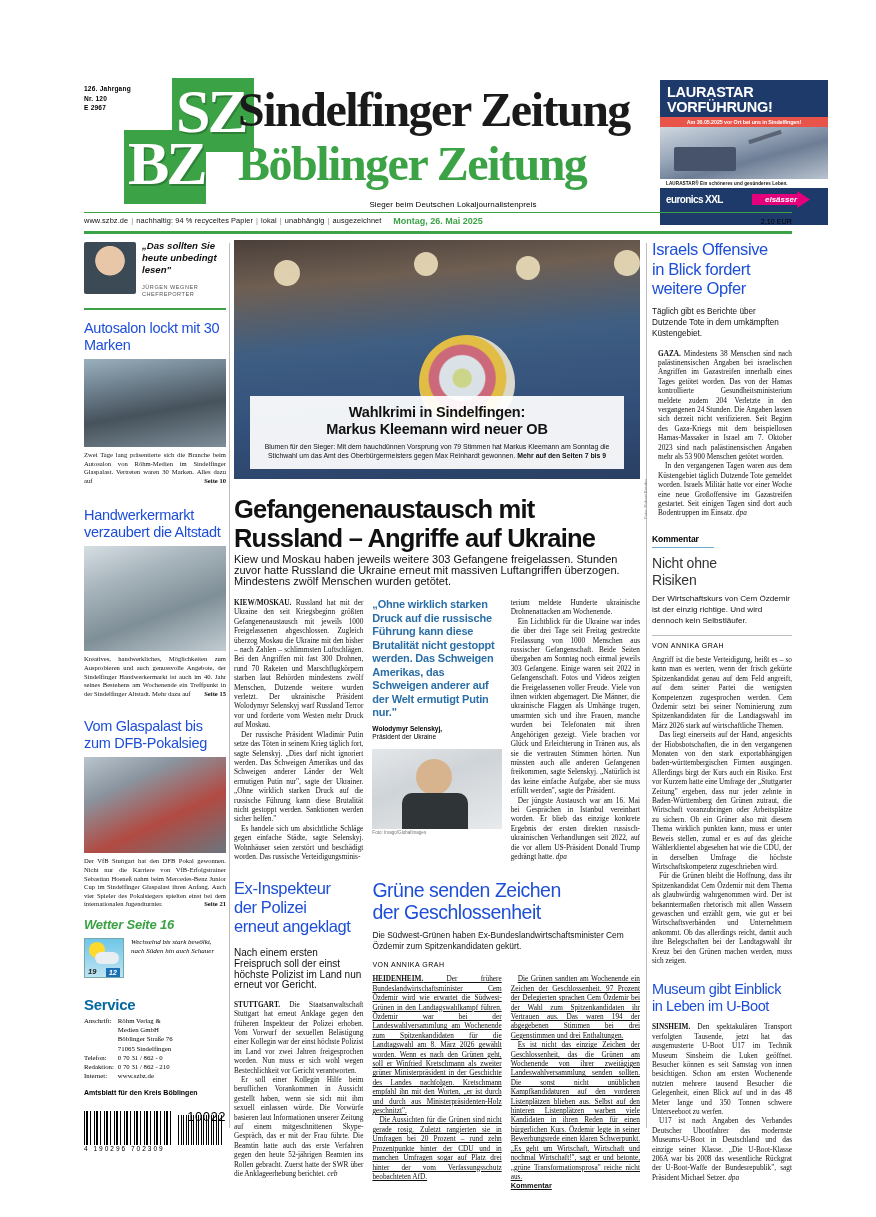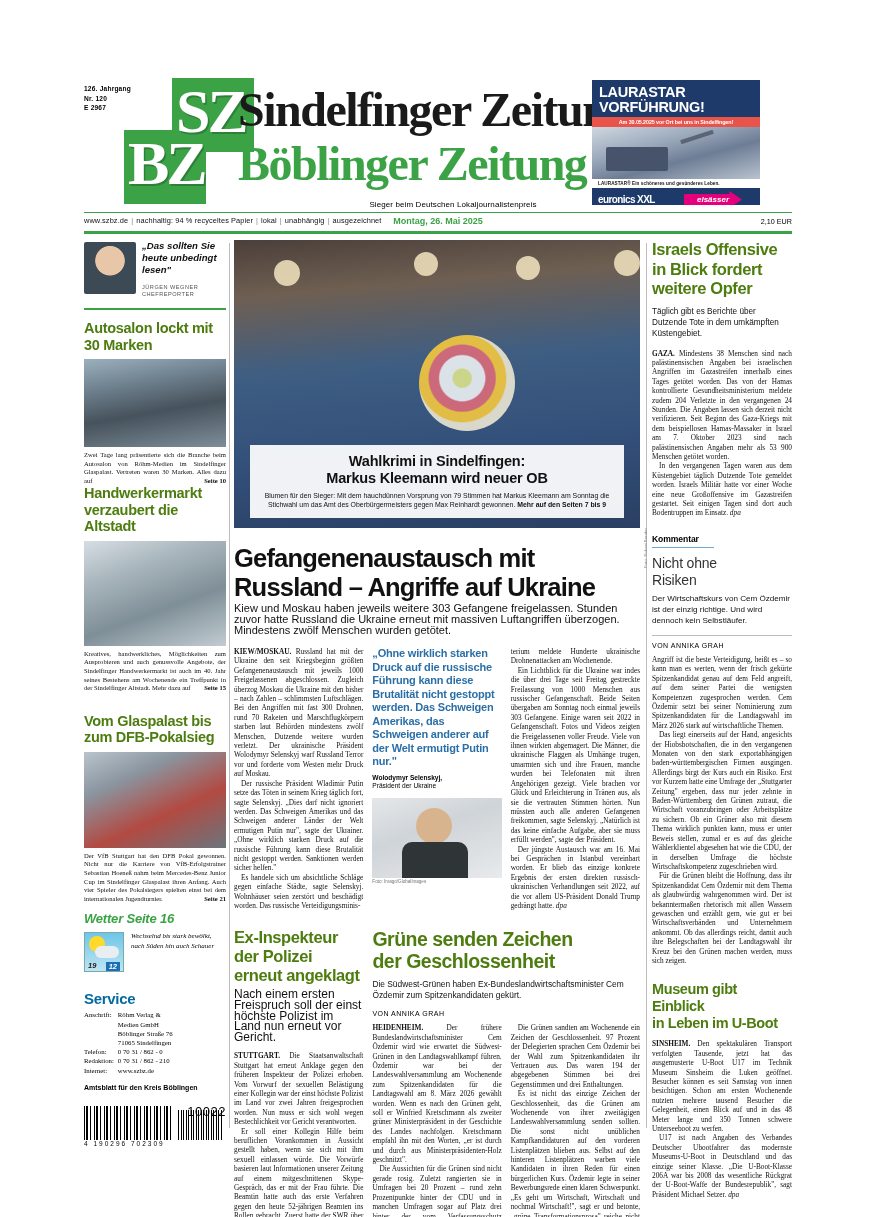--- a/index.html
+++ b/index.html
@@ -21,39 +21,39 @@
   .title2{top:62px;font-size:48px;color:#3ba346;letter-spacing:-1.5px;}
   .sieger{position:absolute;left:154px;top:122px;width:430px;text-align:center;font-size:8px;letter-spacing:.1px;}
   .mast-rule{position:absolute;left:84px;top:212px;width:708px;height:1.4px;background:#3ba346;}
   .mast-rule2{position:absolute;left:84px;top:231px;width:708px;height:2.6px;background:#3ba346;}
   .infoline{position:absolute;left:84px;top:216px;font-size:7.4px;letter-spacing:.1px;color:#111;}
   .infoline .sep{color:#888;padding:0 3px;}
   .datum{position:absolute;left:0;top:216px;width:876px;text-align:center;font-size:9px;font-weight:bold;color:#3ba346;}
   .price{position:absolute;right:84px;top:217px;font-size:7.2px;}
 
   
-  .adbox{position:absolute;left:592px;top:80px;width:168px;height:125px;background:#1d3a6b;overflow:hidden;}
+  .adbox{position:absolute;left:660px;top:80px;width:168px;height:145px;background:#1d3a6b;overflow:hidden;}
   .ad-h{padding:5px 7px 3px 7px;color:#fff;font-weight:bold;font-size:14.5px;line-height:14.5px;letter-spacing:-.3px;}
   .ad-sub{background:#e8534a;color:#fff;font-size:5.4px;font-weight:bold;text-align:center;padding:2px 0;letter-spacing:-.1px;}
   .ad-img{height:52px;background:linear-gradient(165deg,#cfd7e0 0%,#9aa8bb 35%,#6d7d95 60%,#b9c3cf 100%);position:relative;}
   .ad-img:before{content:"";position:absolute;left:14px;top:20px;width:62px;height:24px;background:#47536b;border-radius:2px;}
   .ad-img:after{content:"";position:absolute;left:88px;top:8px;width:34px;height:4px;background:#5b6576;transform:rotate(-18deg);}
   .ad-brand{background:#fff;font-size:4.6px;font-weight:bold;padding:2px 6px;color:#111;letter-spacing:.1px;}
   .ad-foot{background:#1d3a6b;height:24px;position:relative;}
   .ad-euro{position:absolute;left:6px;top:6px;color:#fff;font-size:10px;font-weight:bold;letter-spacing:-.6px;}
   .ad-pink{position:absolute;left:92px;top:3px;width:58px;height:17px;background:#e3007a;color:#fff;font-size:8px;font-weight:bold;font-style:italic;text-align:center;line-height:17px;clip-path:polygon(0 18%,78% 18%,78% 0,100% 50%,78% 100%,78% 82%,0 82%);}
 
   
   .col-left{position:absolute;left:84px;top:240px;width:142px;}
   .col-main{position:absolute;left:234px;top:240px;width:406px;}
   .col-right{position:absolute;left:652px;top:240px;width:140px;}
   .vrule{position:absolute;width:.8px;background:#bdbdbd;}
 
   
-  .hl{font-weight:bold;color:#4d7c0f;letter-spacing:-.3px;}
+  .hl{font-weight:normal;color:#1d4ed8;letter-spacing:-.3px;}
   .hl-s{font-size:14.5px;line-height:16.5px;}
   .body{font-family:"Liberation Serif",serif;font-size:7.3px;line-height:9.4px;text-align:justify;color:#111;}
   .body p{margin:0;text-indent:7px;}
   .body p.first{text-indent:0;}
   .cap{font-family:"Liberation Serif",serif;font-size:6.6px;line-height:8.6px;text-align:justify;color:#111;}
   .seite{font-weight:bold;float:right;}
   .photo{width:100%;background:#c3cbd3;position:relative;overflow:hidden;}
 
   
   .quote{font-weight:bold;font-size:11px;line-height:13.5px;color:#2b6fa8;letter-spacing:-.2px;}
@@ -79,21 +79,21 @@
   .wtext{font-family:"Liberation Serif",serif;font-size:7px;line-height:9.5px;}
   .svc-h{font-size:15px;font-weight:bold;color:#0369a1;letter-spacing:-.3px;}
   .svc{font-family:"Liberation Serif",serif;font-size:6.8px;line-height:9.2px;}
   .svc td{vertical-align:top;padding:0 4px 0 0;}
   .amtsblatt{font-size:7px;font-weight:bold;margin-top:9px;}
   .barcode{height:34px;background:repeating-linear-gradient(90deg,#000 0 1px,#fff 1px 2px,#000 2px 4px,#fff 4px 6px,#000 6px 7px,#fff 7px 10px);}
   .barcode2{height:30px;background:repeating-linear-gradient(90deg,#000 0 1px,#fff 1px 3px,#000 3px 4px,#fff 4px 5px);}
   .bcnum{font-size:13px;letter-spacing:.5px;text-align:right;}
   .bcdigits{font-size:6.5px;letter-spacing:2px;}
 
-  .twocol{column-count:2;column-gap:9px;}
+  .twocol{column-count:2;column-gap:9px;text-decoration:underline;}
   .credit{font-size:4.6px;color:#777;margin-top:1px;}
   .vert-credit{position:absolute;right:-8px;bottom:0;font-size:4.4px;color:#888;transform:rotate(-90deg);transform-origin:right bottom;white-space:nowrap;}
 </style>
 </head>
 <body>
 
 <div class="page">
 
   <div class="masthead">
     <div class="issueinfo">
@@ -153,21 +153,21 @@
       <div class="hl hl-s">
         <span>Autosalon lockt mit 30 Marken</span>
       </div>
       <div class="photo" style="height:88px;margin-top:6px;background:linear-gradient(170deg,#9bb0bd 0%,#6d7f8c 30%,#46525c 58%,#7e8e99 100%);"></div>
       <div class="cap" style="margin-top:4px;">
         <span>Zwei Tage lang präsentierte sich die Branche beim Autosalon von Röhm-Medien im Sindelfinger Glaspalast. Vertreten waren 30 Marken. Alles dazu auf</span>
         <span class="seite">Seite 10</span>
       </div>
     </div>
 
-    <div style="">
+    <div style="margin-top:22px;">
       <div class="hl hl-s">Handwerkermarkt verzaubert die Altstadt</div>
       <div class="photo" style="height:105px;margin-top:6px;background:linear-gradient(160deg,#d6dee3 0%,#a7b4bb 30%,#7f8f97 62%,#c2ccd2 100%);"></div>
       <div class="cap" style="margin-top:4px;">
         <span>Kreatives, handwerkliches, Möglichkeiten zum Ausprobieren und auch genussvolle Angebote, der Sindelfinger Handwerkermarkt ist auch im 40. Jahr seines Bestehens am Wochenende ein Treffpunkt in der Sindelfinger Altstadt. Mehr dazu auf</span>
         <span class="seite">Seite 15</span>
       </div>
     </div>
 
     <div style="margin-top:20px;">
       <div class="hl hl-s">Vom Glaspalast bis zum DFB-Pokalsieg</div>
@@ -236,21 +236,21 @@
         <div class="barcode" style="width:88px;"></div>
         <div class="barcode2" style="width:44px;"></div>
       </div>
       <div class="bcdigits">4 190296 702309</div>
     </div>
   </div>
 
   <div class="col-main">
 
     <div style="position:relative;">
-      <div class="photo" style="height:288px;background:linear-gradient(175deg,#4a3f3a 0%,#6f5f52 18%,#3f5e82 42%,#33507a 70%,#2a3f63 100%);">
+      <div class="photo" style="height:239px;background:linear-gradient(175deg,#4a3f3a 0%,#6f5f52 18%,#3f5e82 42%,#33507a 70%,#2a3f63 100%);">
         <div style="position:absolute;left:40px;top:20px;width:26px;height:26px;border-radius:50%;background:#f3e5bf;opacity:.85;"></div>
         <div style="position:absolute;left:180px;top:12px;width:24px;height:24px;border-radius:50%;background:#f3e5bf;opacity:.85;"></div>
         <div style="position:absolute;left:282px;top:16px;width:24px;height:24px;border-radius:50%;background:#f3e5bf;opacity:.85;"></div>
         <div style="position:absolute;left:380px;top:10px;width:26px;height:26px;border-radius:50%;background:#f3e5bf;opacity:.85;"></div>
         <div style="position:absolute;left:185px;top:95px;width:96px;height:96px;border-radius:50%;background:radial-gradient(circle at 45% 45%,#d8e08a 0 12%,#e9eef0 14% 30%,#d86a7a 32% 44%,#f0c640 46% 58%,#e8e3d2 60% 100%);opacity:.92;"></div>
 
         <div style="position:absolute;left:16px;right:16px;bottom:10px;background:rgba(255,255,255,.93);padding:8px 10px 8px 10px;">
           <div style="text-align:center;font-weight:bold;font-size:14.5px;line-height:17px;color:#111;letter-spacing:-.2px;">
             <div>Wahlkrimi in Sindelfingen:</div>
             <div>Markus Kleemann wird neuer OB</div>
@@ -300,21 +300,21 @@
     </div>
 
     <div style="display:flex;gap:9px;margin-top:18px;">
 
       <div style="width:131px;">
         <div class="hl" style="font-size:16.5px;line-height:19px;letter-spacing:-.4px;">
           <div>Ex-Inspekteur</div>
           <div>der Polizei</div>
           <div>erneut angeklagt</div>
         </div>
-        <div style="font-size:12px;line-height:10.6px;margin-top:4px;color:#111;">Nach einem ersten Freispruch soll der einst höchste Polizist im Land nun erneut vor Gericht.</div>
+        <div style="font-size:10px;line-height:10.6px;margin-top:12px;color:#111;">Nach einem ersten Freispruch soll der einst höchste Polizist im Land nun erneut vor Gericht.</div>
         <div class="body" style="margin-top:9px;">
           <p class="first"><b>STUTTGART.</b> <span>Die Staatsanwaltschaft Stuttgart hat erneut Anklage gegen den früheren Inspekteur der Polizei erhoben. Vom Vorwurf der sexuellen Belästigung einer Kollegin war der einst höchste Polizist im Land vor zwei Jahren freigesprochen worden. Nun muss er sich wohl wegen Bestechlichkeit vor Gericht verantworten.</span></p>
           <p><span>Er soll einer Kollegin Hilfe beim beruflichen Vorankommen in Aussicht gestellt haben, wenn sie sich mit ihm sexuell einlassen würde. Die Vorwürfe basieren laut Informationen unserer Zeitung auf einem mitgeschnittenen Skype-Gespräch, das er mit der Frau führte. Die Beamtin hatte auch das erste Verfahren gegen den heute 52-jährigen Beamten ins Rollen gebracht. Zuerst hatte der SWR über die Anklageerhebung berichtet.</span> <i>ceb</i></p>
         </div>
       </div>
 
       <div style="width:271px;">
         <div class="hl" style="font-size:19.5px;line-height:22px;letter-spacing:-.5px;">
           <div>Grüne senden Zeichen</div>
           <div>der Geschlossenheit</div>
@@ -334,21 +334,21 @@
 
   <div class="col-right">
 
     <div>
       <div class="hl" style="font-size:16.5px;line-height:19.5px;letter-spacing:-.4px;">
         <div>Israels Offensive</div>
         <div>in Blick fordert</div>
         <div>weitere Opfer</div>
       </div>
       <div style="font-size:8.2px;line-height:11px;margin-top:7px;color:#111;">Täglich gibt es Berichte über Dutzende Tote in dem umkämpften Küstengebiet.</div>
-      <div class="body" style="margin-top:10px;">
+      <div class="body" style="margin-top:10px;margin-left:6px;">
         <p class="first"><b>GAZA.</b> <span>Mindestens 38 Menschen sind nach palästinensischen Angaben bei israelischen Angriffen im Gazastreifen innerhalb eines Tages getötet worden. Das von der Hamas kontrollierte Gesundheitsministerium meldete zudem 204 Verletzte in den vergangenen 24 Stunden. Die Angaben lassen sich derzeit nicht verifizieren. Seit Beginn des Gaza-Kriegs mit dem beispiellosen Hamas-Massaker in Israel am 7. Oktober 2023 sind nach palästinensischen Angaben mehr als 53 900 Menschen getötet worden.</span></p>
         <p><span>In den vergangenen Tagen waren aus dem Küstengebiet täglich Dutzende Tote gemeldet worden. Israels Militär hatte vor einer Woche eine neue Großoffensive im Gazastreifen gestartet. Seit einigen Tagen sind dort auch Bodentruppen im Einsatz.</span> <i>dpa</i></p>
       </div>
     </div>
 
     <div style="margin-top:16px;">
       <div class="komm-label">Kommentar</div>
       <div class="komm-rule"></div>
       <div class="komm-title">
         <div>Nicht ohne</div>

